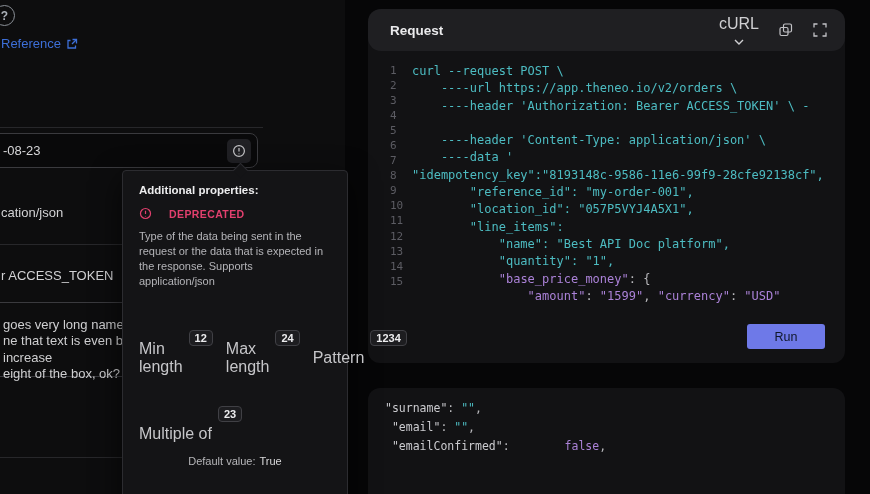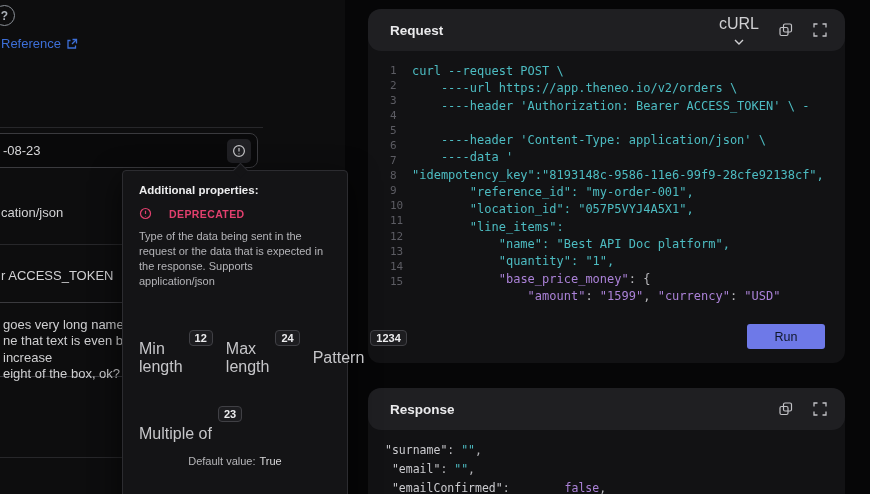--- a/index.html
+++ b/index.html
@@ -227,39 +227,16 @@
         <div>13</div>
         <div>14</div>
         <div>15</div>
       </div>
     <div class="code-block"><div><span class="c-teal">curl --request POST \</span></div><div><span class="c-teal">    ----url https://app.theneo.io/v2/orders \</span></div><div><span class="c-teal">    ----header 'Authorization: Bearer ACCESS_TOKEN' \ -</span></div><div>&nbsp;</div><div><span class="c-teal">    ----header 'Content-Type: application/json' \</span></div><div><span class="c-teal">    ----data '</span></div><div><span class="c-teal">"idempotency_key":"8193148c-9586-11e6-99f9-28cfe92138cf",</span></div><div><span class="c-teal">        "reference_id": "my-order-001",</span></div><div><span class="c-teal">        "location_id": "057P5VYJ4A5X1",</span></div><div><span class="c-teal">        "line_items":</span></div><div><span class="c-teal">            "name": "Best API Doc platform",</span></div><div><span class="c-teal">            "quantity": "1",</span></div><div><span class="c-plain">            </span><span class="c-purple">"base_price_money"</span><span class="c-plain">: {</span></div><div><span class="c-plain">                </span><span class="c-purple">"amount"</span><span class="c-plain">: </span><span class="c-purple">"1599"</span><span class="c-plain">, </span><span class="c-purple">"currency"</span><span class="c-plain">: </span><span class="c-purple">"USD"</span></div><div>&nbsp;</div></div>
     <button class="run-button">Run</button>
   </div>
 </div>
 
 <div class="panel panel-response">
-  <div class="panel-header">
-    <div class="panel-title">Response</div>
-    <div class="header-controls">
-      <div class="icon-btn">
-        <span>
-          <svg width="14" height="14" viewBox="0 0 14 14" fill="none" stroke="#c2c2c6" stroke-width="1.2">
-            <rect x="4.5" y="1" width="8" height="8" rx="1.5"></rect>
-              <rect x="1" y="4.5" width="8" height="8" rx="1.5"></rect>
-          </svg>
-        </span>
-      </div>
-      <div class="icon-btn">
-        <span>
-          <svg width="14" height="14" viewBox="0 0 14 14" fill="none" stroke="#c2c2c6" stroke-width="1.3">
-            <path d="M1 4.5 V1 H4.5"></path>
-              <path d="M9.5 1 H13 V4.5"></path>
-              <path d="M13 9.5 V13 H9.5"></path>
-              <path d="M4.5 13 H1 V9.5"></path>
-          </svg>
-        </span>
-      </div>
-    </div>
-  </div>
   <div class="code-area">
     <div class="response-block"><div><span class="c-key">"surname"</span><span class="c-plain">: </span><span class="c-teal">""</span><span class="c-plain">,</span></div><div><span class="c-key"> "email"</span><span class="c-plain">: </span><span class="c-teal">""</span><span class="c-plain">,</span></div><div><span class="c-key"> "emailConfirmed"</span><span class="c-plain">: </span><span class="c-bool">false</span><span class="c-plain">,</span></div></div>
   </div>
 </div>
 
 </body></html>

